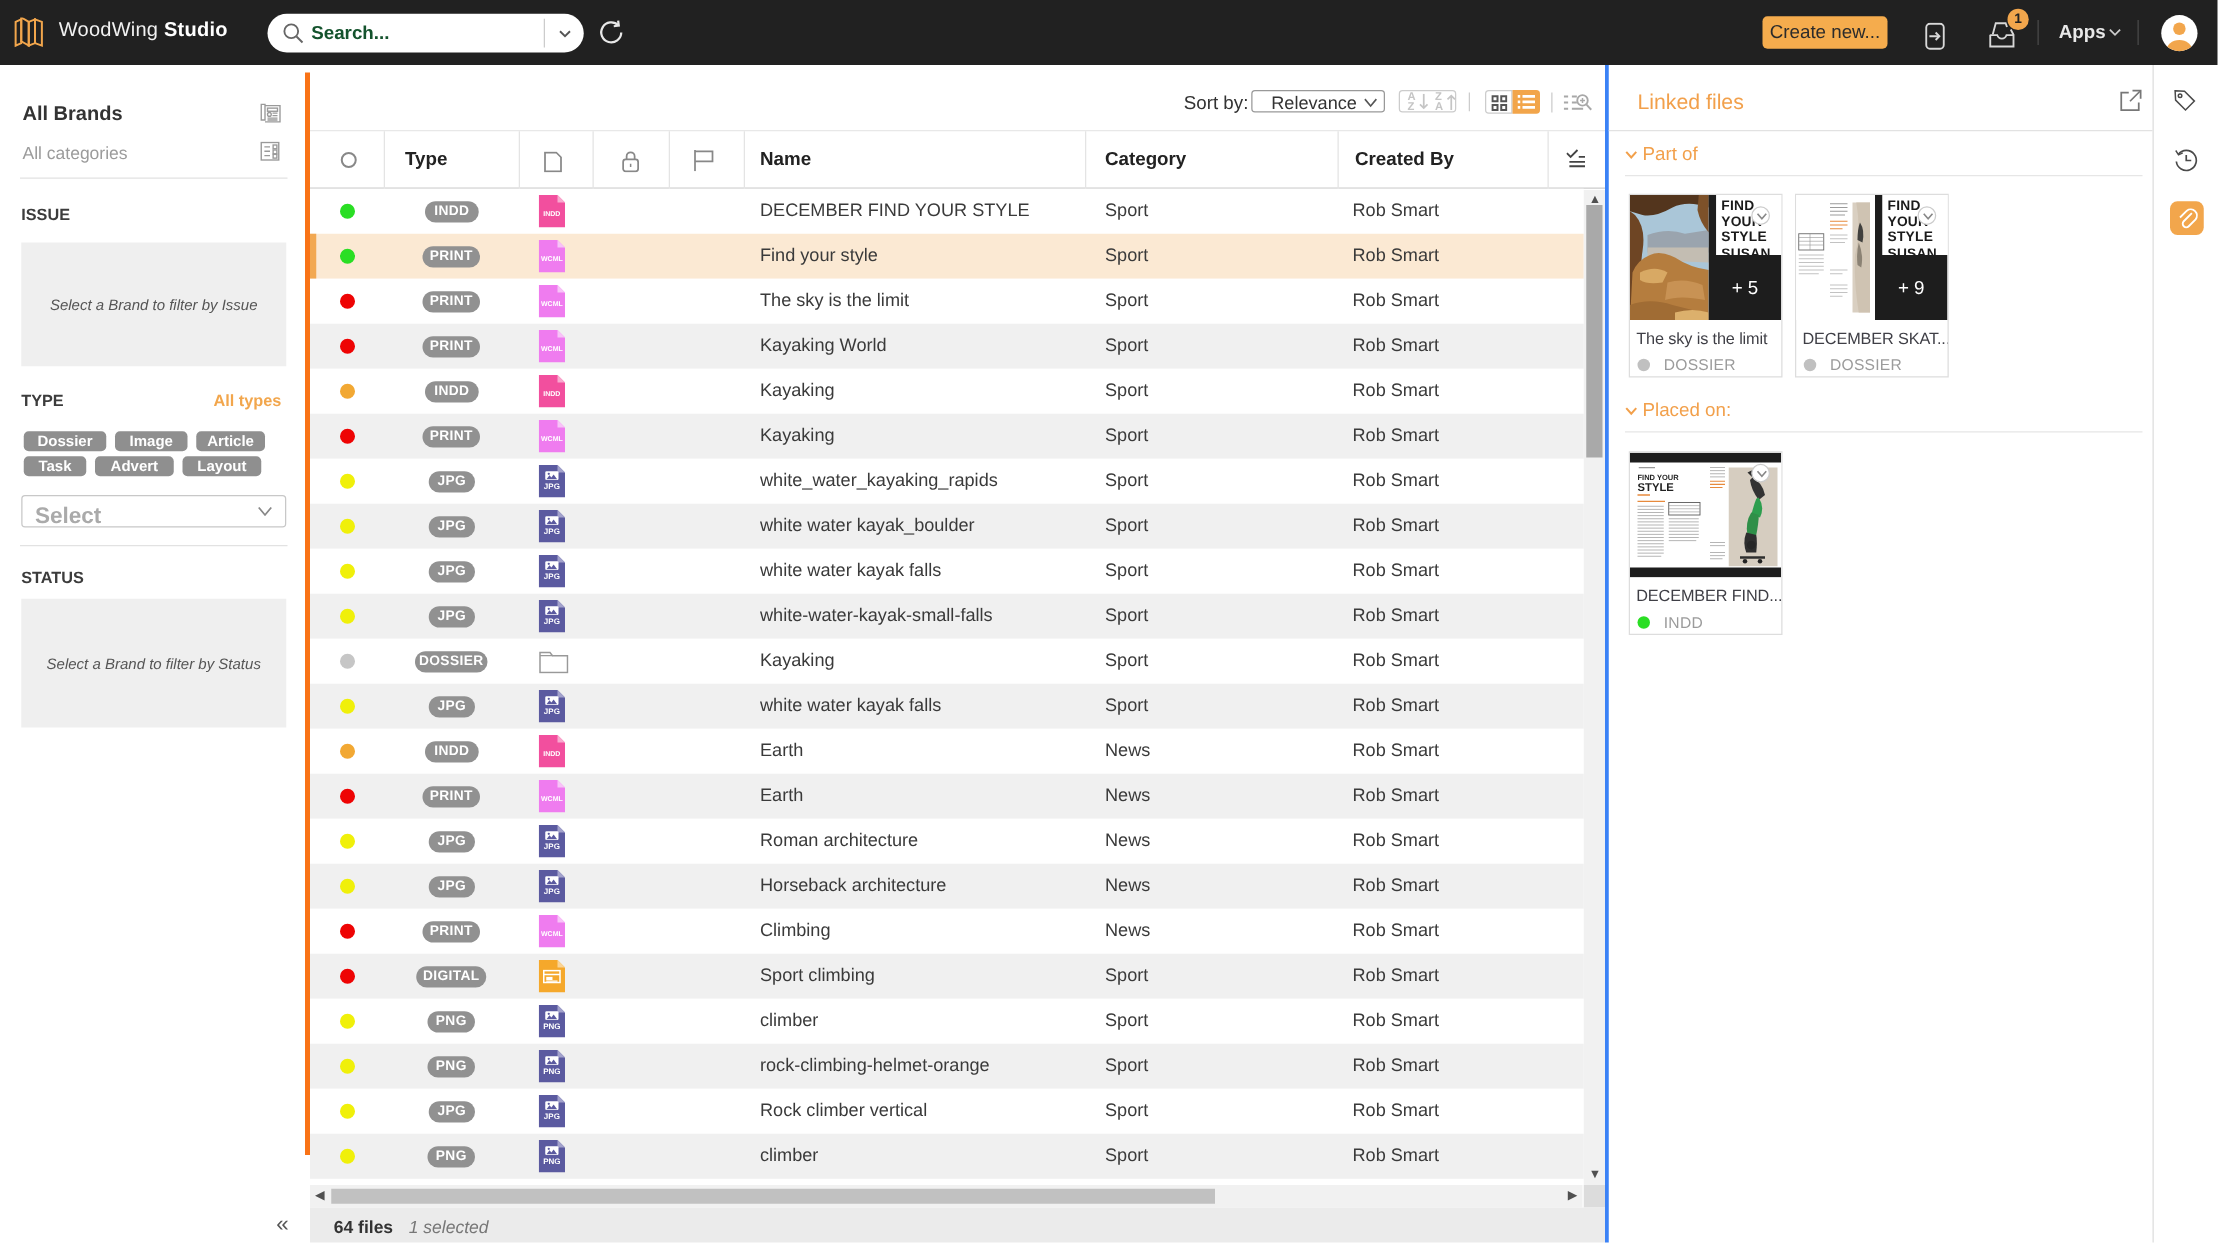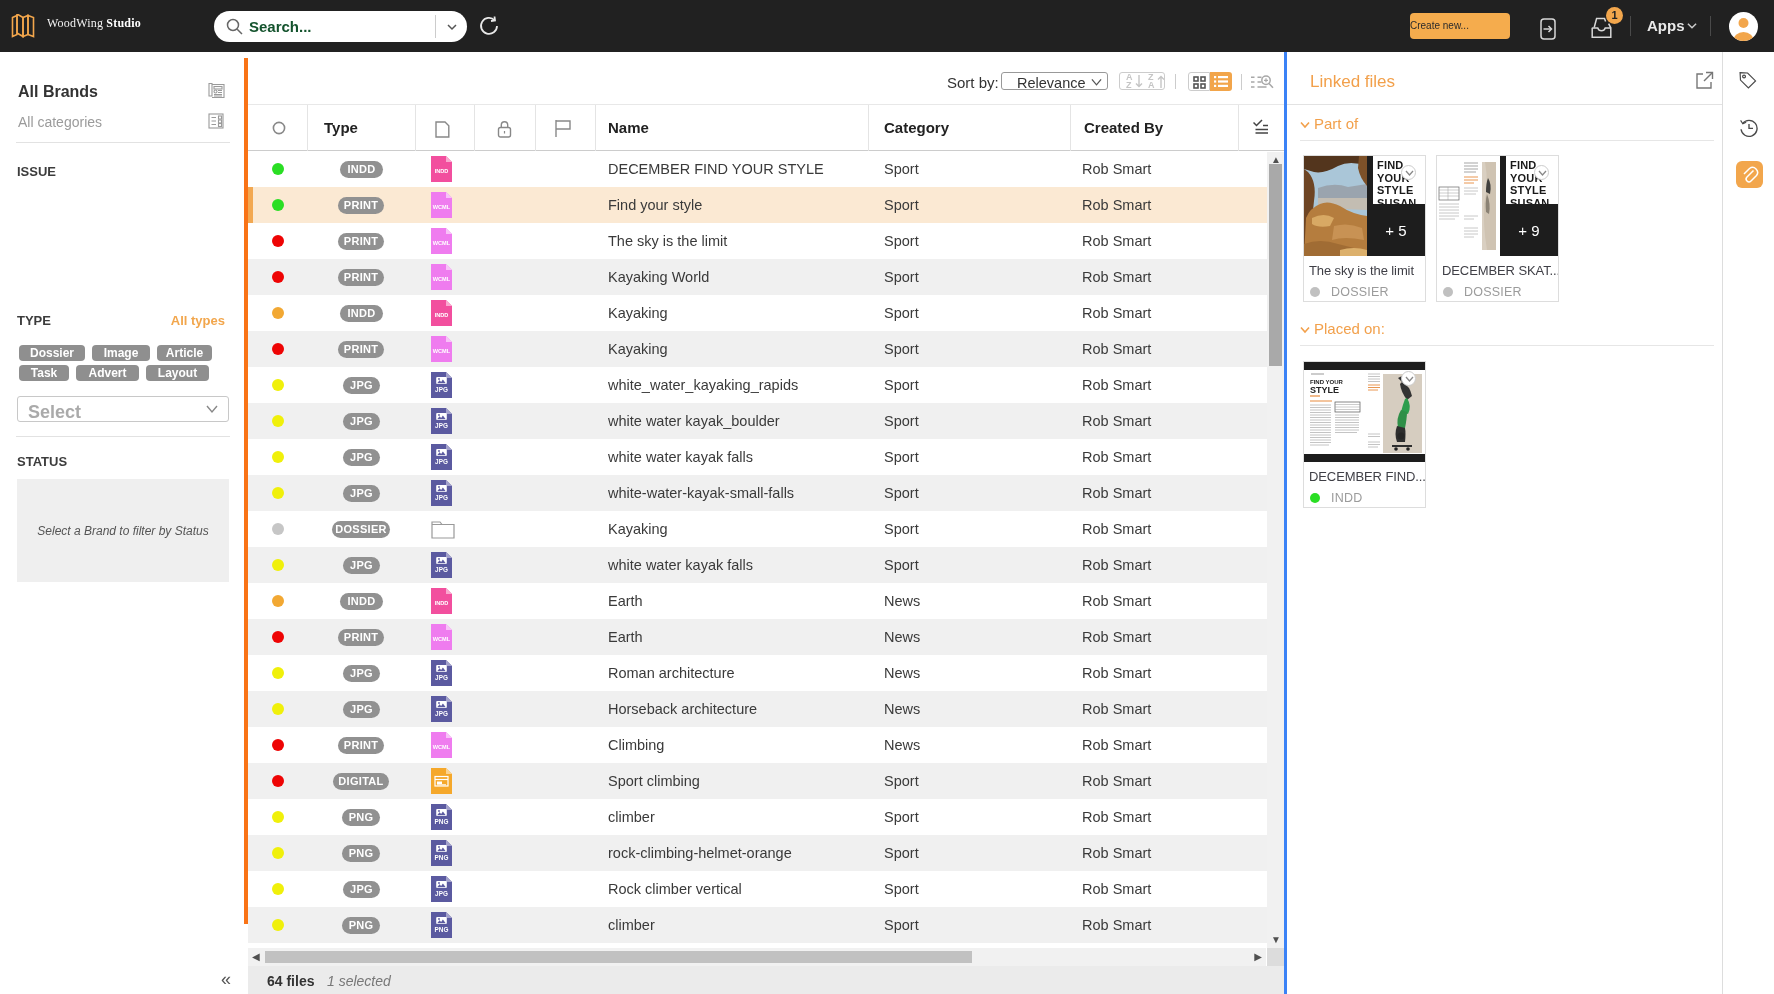--- a/index.html
+++ b/index.html
@@ -1,29 +1,29 @@
 <!DOCTYPE html>
 <html><head>
 <meta charset="utf-8">
 <style>
 * { margin:0; padding:0; box-sizing:border-box; }
 html,body { width:1774px; height:994px; overflow:hidden; font-family:"Liberation Sans", sans-serif; background:#fff; }
 .abs { position:absolute; }
 
 .nav { position:absolute; left:0; top:0; width:1774px; height:52px; background:#212121; }
 .logo { position:absolute; left:11px; top:14px; }
-.brandname { position:absolute; left:47px; top:16px; font-size:12px; color:#f2f2f2; letter-spacing:0.2px;font-family:Liberation Serif, serif; }
+.brandname { position:absolute; left:47px; top:16px; font-size:16px; color:#f2f2f2; letter-spacing:0.2px; }
 .brandname b { font-weight:bold; color:#fff; }
 .search { position:absolute; left:214px; top:11px; width:253px; height:31px; background:#fff; border-radius:16px; }
 .search .mag { position:absolute; left:12px; top:7px; }
 .search .ph { position:absolute; left:35px; top:7px; font-size:15px; color:#14532d; font-weight:bold; }
 .search .sep { position:absolute; right:31px; top:4px; width:1px; height:23px; background:#ccc; }
 .search .chev { position:absolute; right:9px; top:10px; }
 .refresh { position:absolute; left:477px; top:14px; }
-.createnew { position:absolute; left:1410px; top:13px; width:100px; height:26px; background:#f5ac4d; border-radius:4px; color:#2b2b2b; font-size:10px; text-align:left; line-height:26px; }
+.createnew { position:absolute; left:1410px; top:13px; width:100px; height:26px; background:#f5ac4d; border-radius:4px; color:#2b2b2b; font-size:15px; text-align:center; line-height:26px; }
 .navico { position:absolute; top:16px; }
 .badge1 { position:absolute; left:1606px; top:7px; width:17px; height:17px; border-radius:9px; background:#f2a64c; color:#222; font-size:11px; font-weight:bold; text-align:center; line-height:17px; }
 .navsep { position:absolute; top:16px; width:1px; height:20px; background:#4a4a4a; }
 .apps { position:absolute; left:1647px; top:17px; color:#e8e8e8; font-size:15px; font-weight:bold; }
 .avatar { position:absolute; left:1729px; top:12px; width:29px; height:29px; border-radius:50%; background:#fff; overflow:hidden; }
 
 .sidebar { position:absolute; left:0; top:58px; width:248px; height:866px; background:#fff; border-right:4px solid #f97316; }
 .sb-title { position:absolute; left:18px; top:25px; font-size:16px; font-weight:bold; color:#333; }
 .sb-cats { position:absolute; left:18px; top:56px; font-size:14px; color:#9b9b9b; }
 .sb-ico { position:absolute; left:208px; }
@@ -144,20 +144,21 @@
   <div class="sb-cats">All categories</div>
   <svg class="sb-ico" style="top:55px" width="16" height="16" viewBox="0 0 16 16" fill="none" stroke="#9a9a9a" stroke-width="1.1">
       <rect x="1" y="1" width="14" height="14"></rect>
       <path d="M3.5 4.5 H8 M3.5 8 H8 M3.5 11.5 H8"></path>
       <rect x="10.5" y="3" width="3" height="3"></rect>
       <rect x="10.5" y="7" width="3" height="3"></rect>
       <rect x="10.5" y="10.5" width="3" height="3"></rect>
     </svg>
   <div class="sb-hr" style="top:84px"></div>
   <div class="sb-label" style="top:106px">ISSUE</div>
+  <div class="sb-box" style="top:136px; height:99px;">Select a Brand to filter by Issue</div>
   <div class="sb-label" style="top:255px">TYPE</div>
   <div class="alltypes" style="top:255px">All types</div>
   <div class="tbtn" style="left:19px; top:287px; width:66px;">Dossier</div>
   <div class="tbtn" style="left:92px; top:287px; width:58px;">Image</div>
   <div class="tbtn" style="left:157px; top:287px; width:55px;">Article</div>
   <div class="tbtn" style="left:19px; top:307px; width:50px;">Task</div>
   <div class="tbtn" style="left:76px; top:307px; width:63px;">Advert</div>
   <div class="tbtn" style="left:146px; top:307px; width:63px;">Layout</div>
   <div class="sb-select">
       <span>Select</span>

